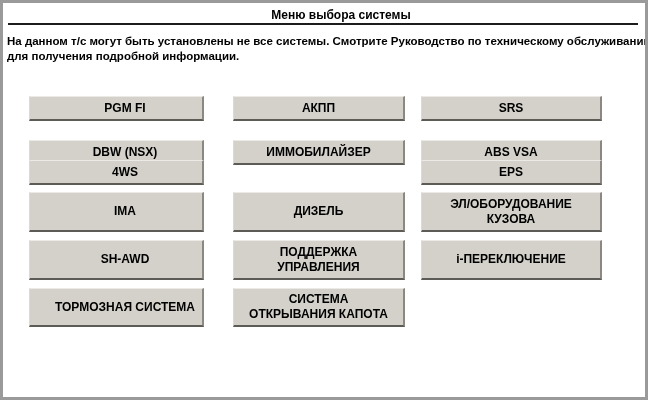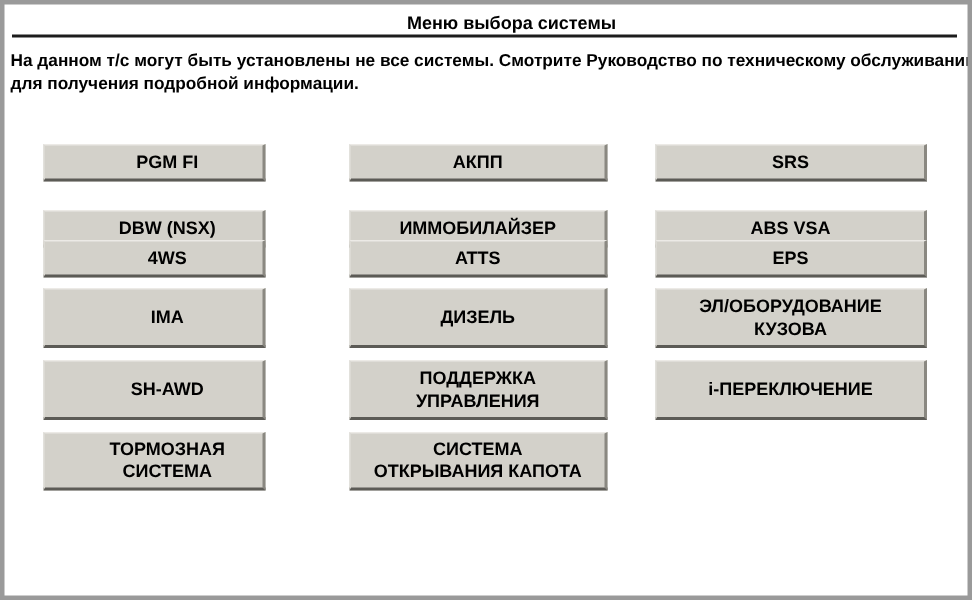--- a/index.html
+++ b/index.html
@@ -45,23 +45,23 @@
     border-right:2px solid #8a8881;
     display:flex;align-items:center;justify-content:center;
     text-align:center;
     font-size:12px;font-weight:bold;color:var(--text);
     line-height:15px;
     white-space:pre-line;
     cursor:pointer;
     padding:1px 2px;
   }
   
-  .c1{left:26px;width:148px;padding-left:20px;}
+  .c1{left:26px;width:175px;padding-left:20px;}
   .c2{left:230px;width:172px;}
-  .c3{left:434px;width:181px;}
+  .c3{left:418px;width:181px;}
   
   .r1{top:93px;height:25px;}
   .r2{top:125px;height:25px;margin-top:12px;}
   .r3{top:157px;height:25px;}
   .r4{top:189px;height:40px;}
   .r5{top:237px;height:40px;}
   .r6{top:285px;height:39px;}
 </style>
 </head>
 <body>
@@ -78,21 +78,20 @@
 
   <div class="btn c1 r1">PGM FI</div>
   <div class="btn c1 r2">DBW (NSX)</div>
   <div class="btn c1 r3">4WS</div>
   <div class="btn c1 r4">IMA</div>
   <div class="btn c1 r5">SH-AWD</div>
   <div class="btn c1 r6">ТОРМОЗНАЯ СИСТЕМА</div>
 
   <div class="btn c2 r1">АКПП</div>
   <div class="btn c2 r2">ИММОБИЛАЙЗЕР</div>
-  <div class="btn c2 r3">ATTS</div>
   <div class="btn c2 r4">ДИЗЕЛЬ</div>
   <div class="btn c2 r6">СИСТЕМА
 ОТКРЫВАНИЯ КАПОТА</div>
   <div class="btn c2 r5">ПОДДЕРЖКА
 УПРАВЛЕНИЯ</div>
 
   <div class="btn c3 r1">SRS</div>
   <div class="btn c3 r2">ABS VSA</div>
   <div class="btn c3 r3">EPS</div>
   <div class="btn c3 r4">ЭЛ/ОБОРУДОВАНИЕ

